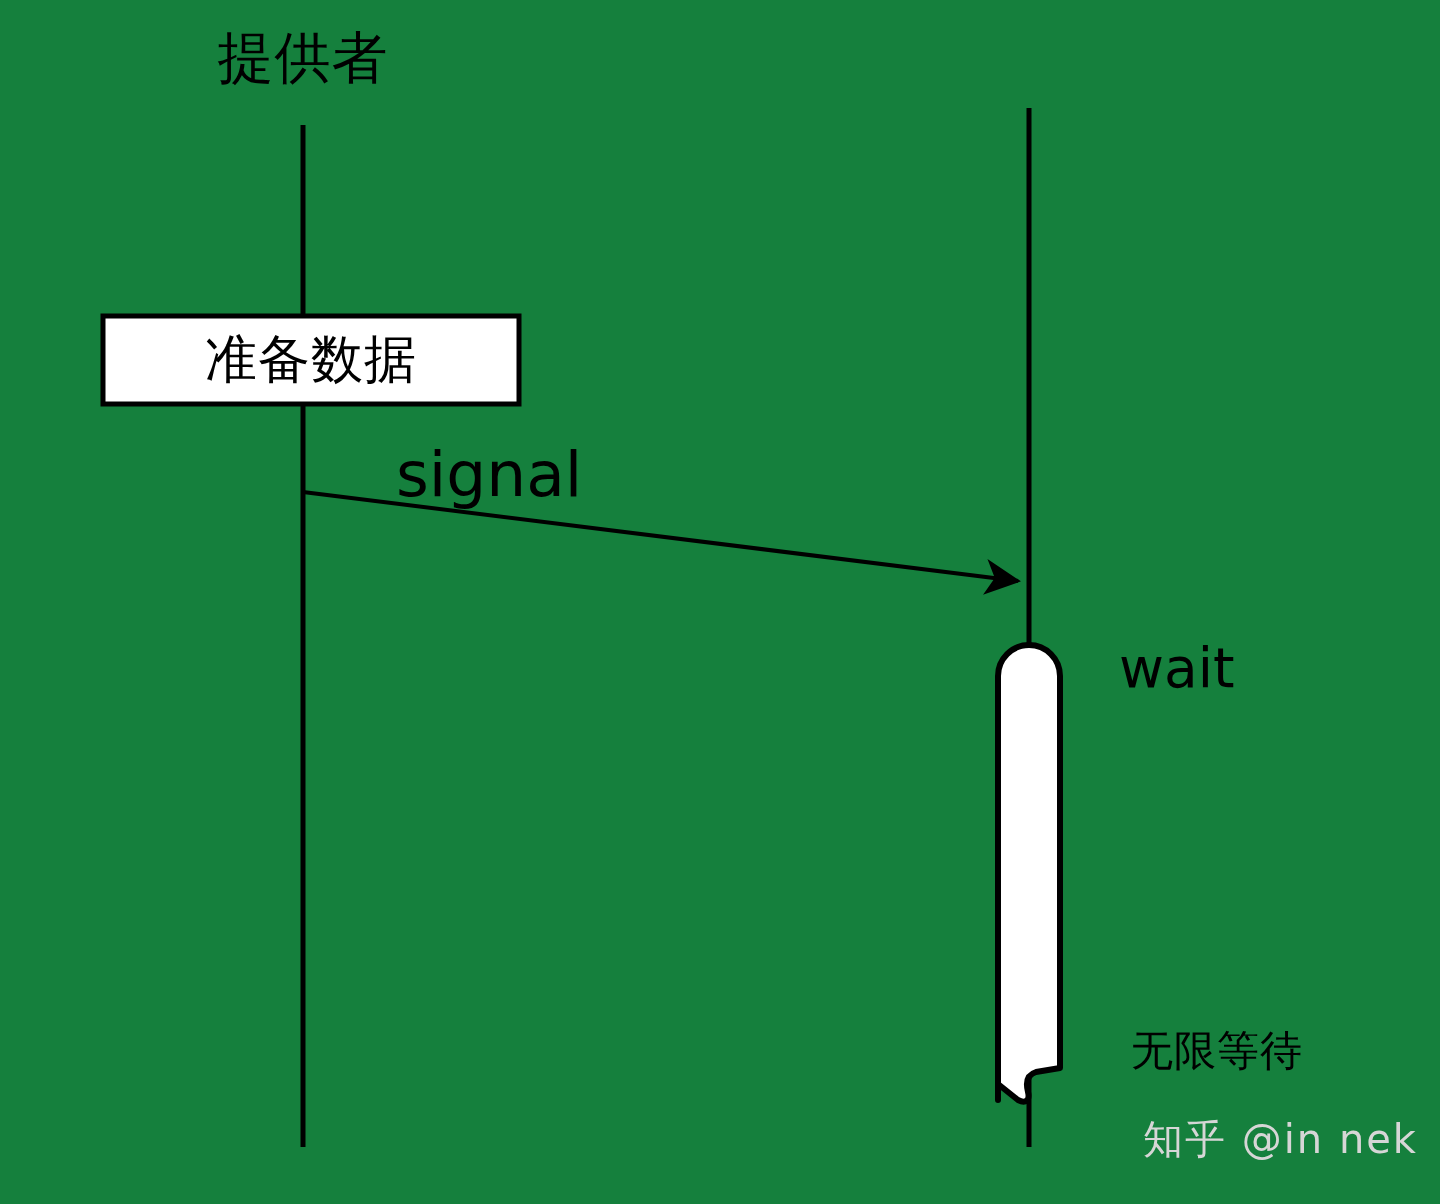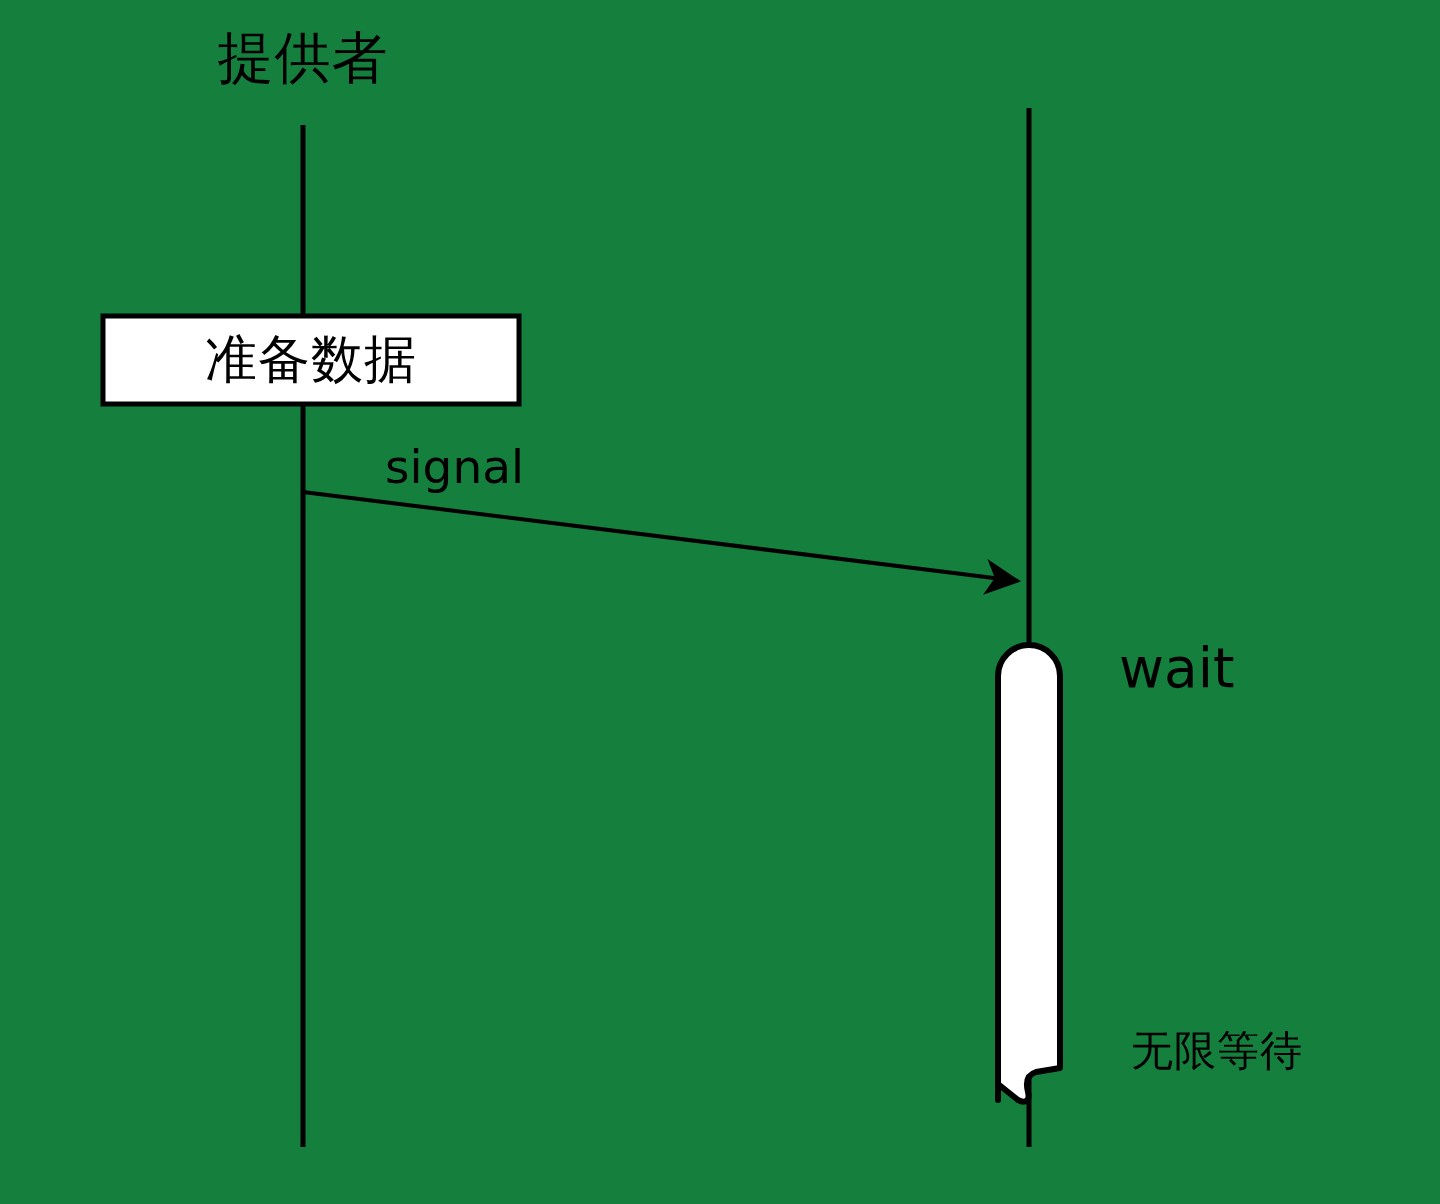--- a/index.html
+++ b/index.html
@@ -40,23 +40,24 @@
     text-align: center;
     transform: translateX(-50%);
   }
   .box-label {
     font-size: 52px;
     letter-spacing: 1px;
     text-align: center;
     transform: translateX(-50%);
   }
   .msg-label {
-    font-size: 47px;
+    font-size: 63px;
     font-family: "DejaVu Sans", "Liberation Sans", sans-serif;
     letter-spacing: 0px;
+    margin-left: 11px;
   }
   .activation-label {
     font-size: 55px;
     font-family: "DejaVu Sans", "Liberation Sans", sans-serif;
   }
   .note-label {
     font-size: 42px;
     letter-spacing: 1px;
     margin-left: 43px;
   }
@@ -102,14 +103,15 @@
 
 
   <div class="txt box-label" style="left:311px; top:333px;">准备数据</div>
 
   <div class="txt msg-label" style="left:385px; top:443px;">signal</div>
 
   <div class="txt activation-label" style="left:1085px; top:641px;margin-left:34px;">wait</div>
 
   <div class="txt note-label" style="left:1088px; top:1030px;">无限等待</div>
 
+  <div class="txt watermark" style="left:1143px; top:1119px;">知乎 @in nek</div>
 
 </div>
 
 </body></html>

